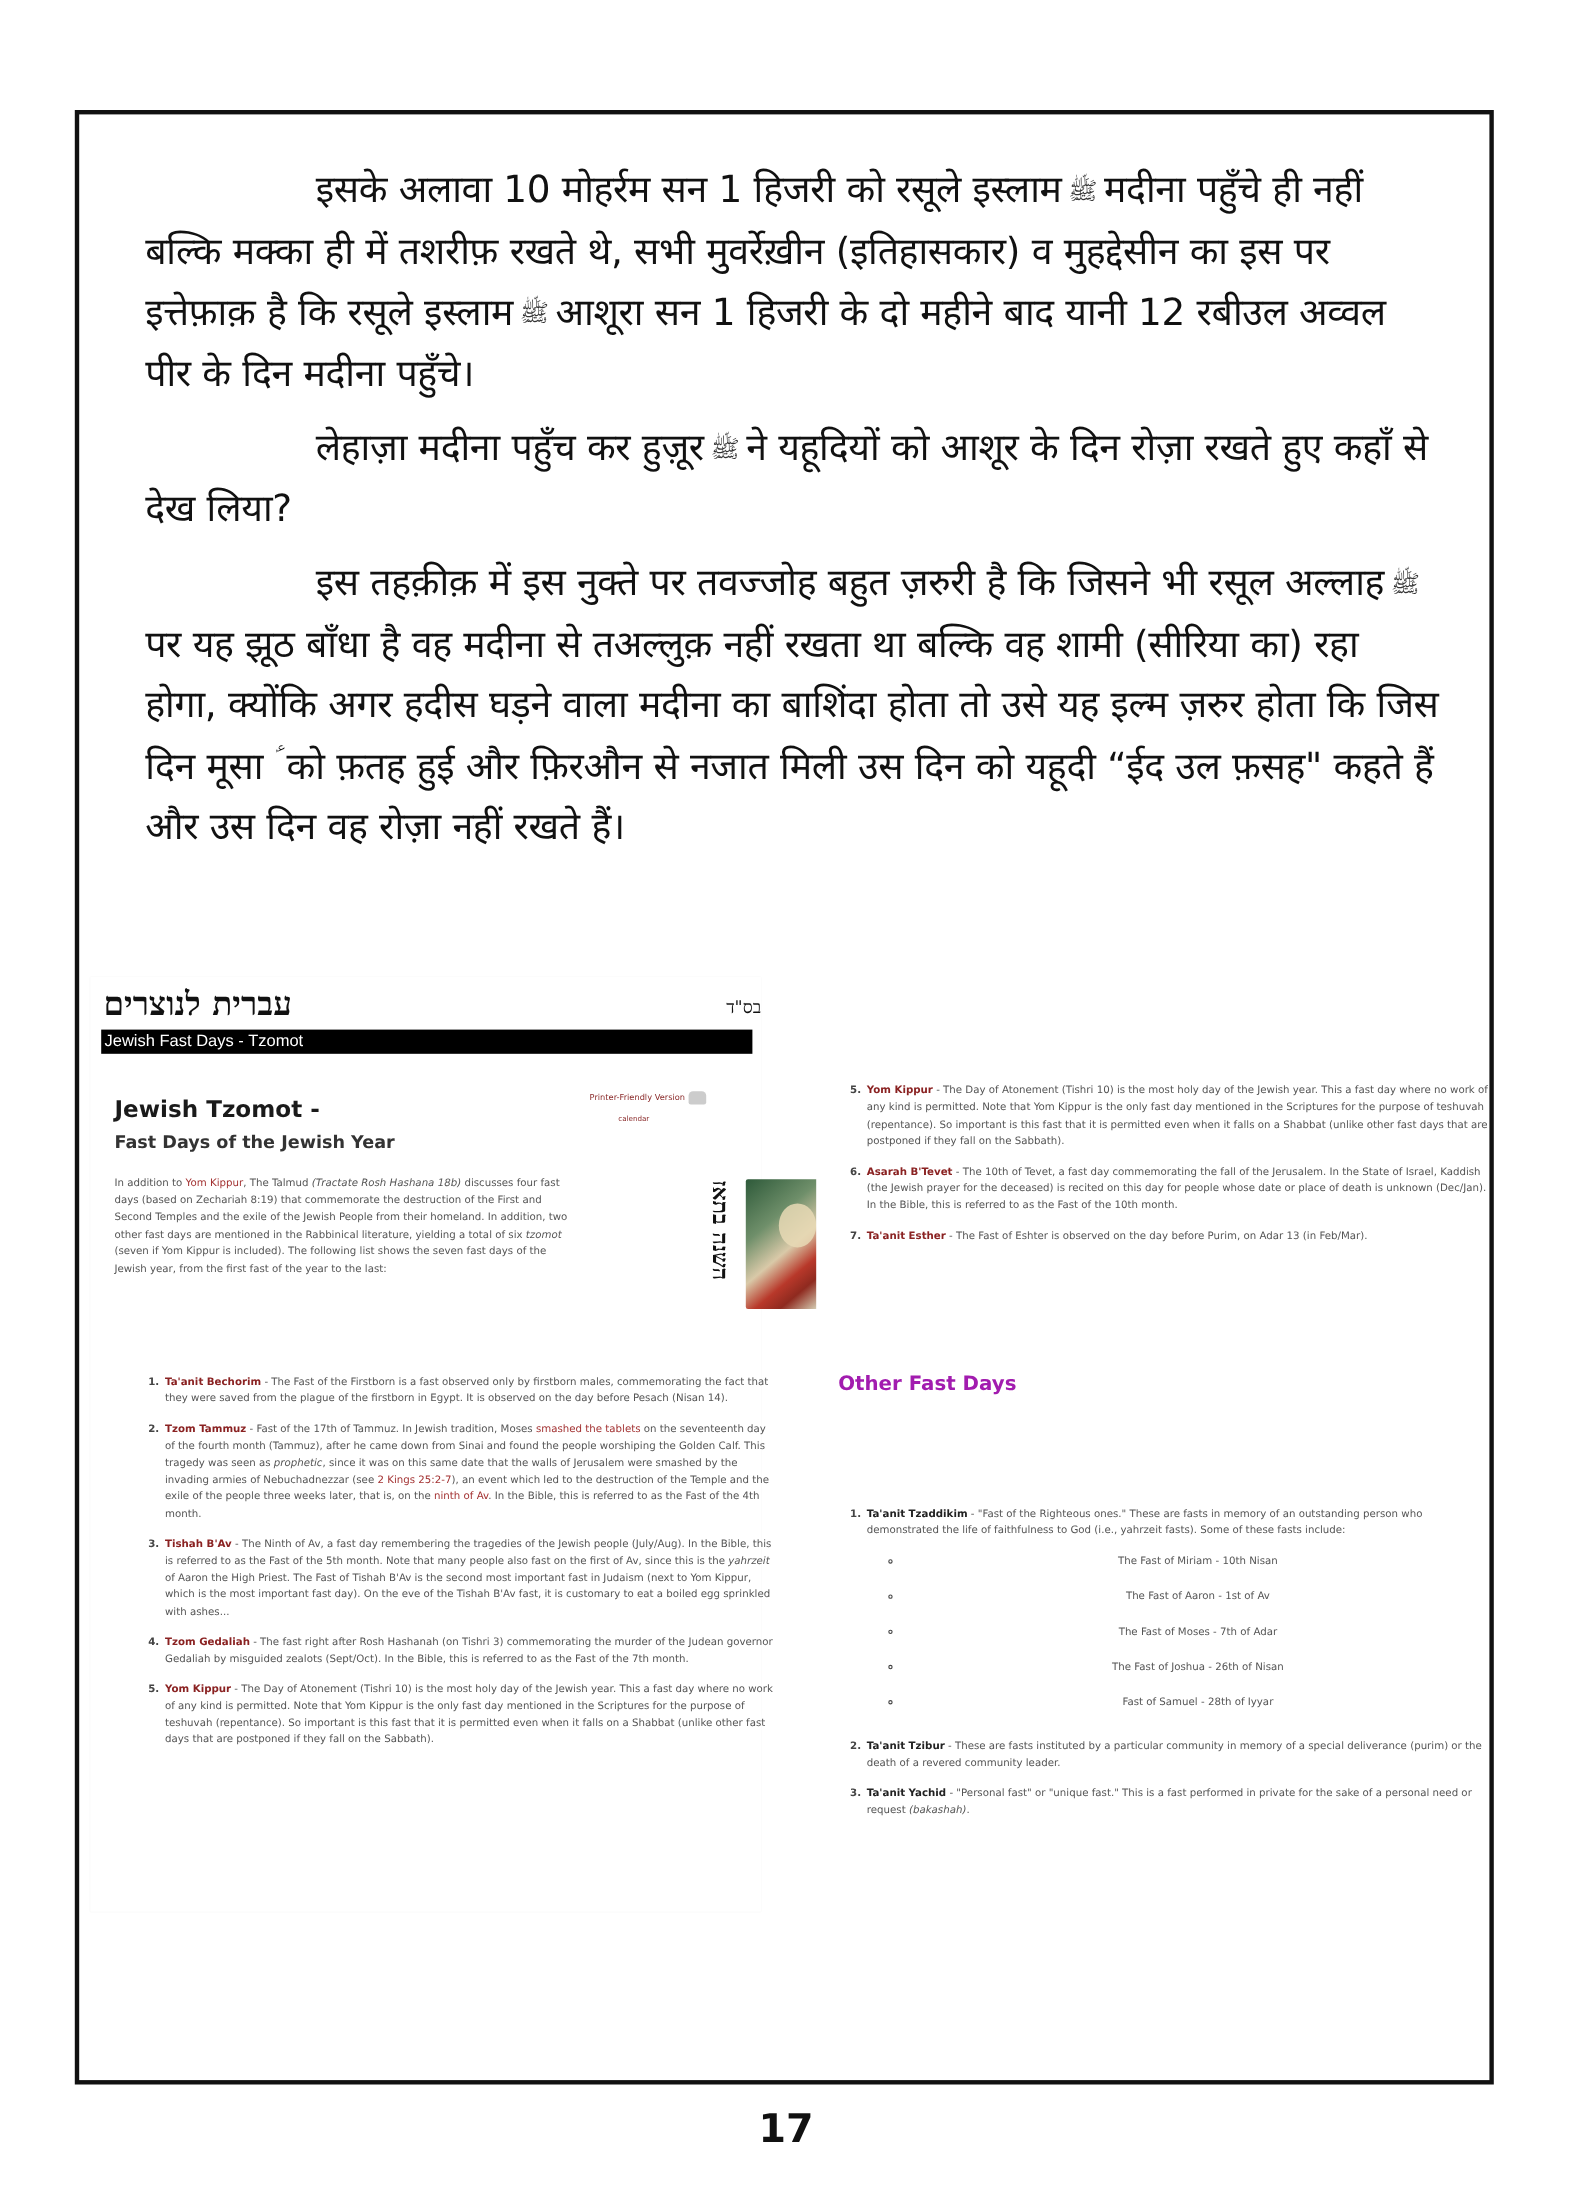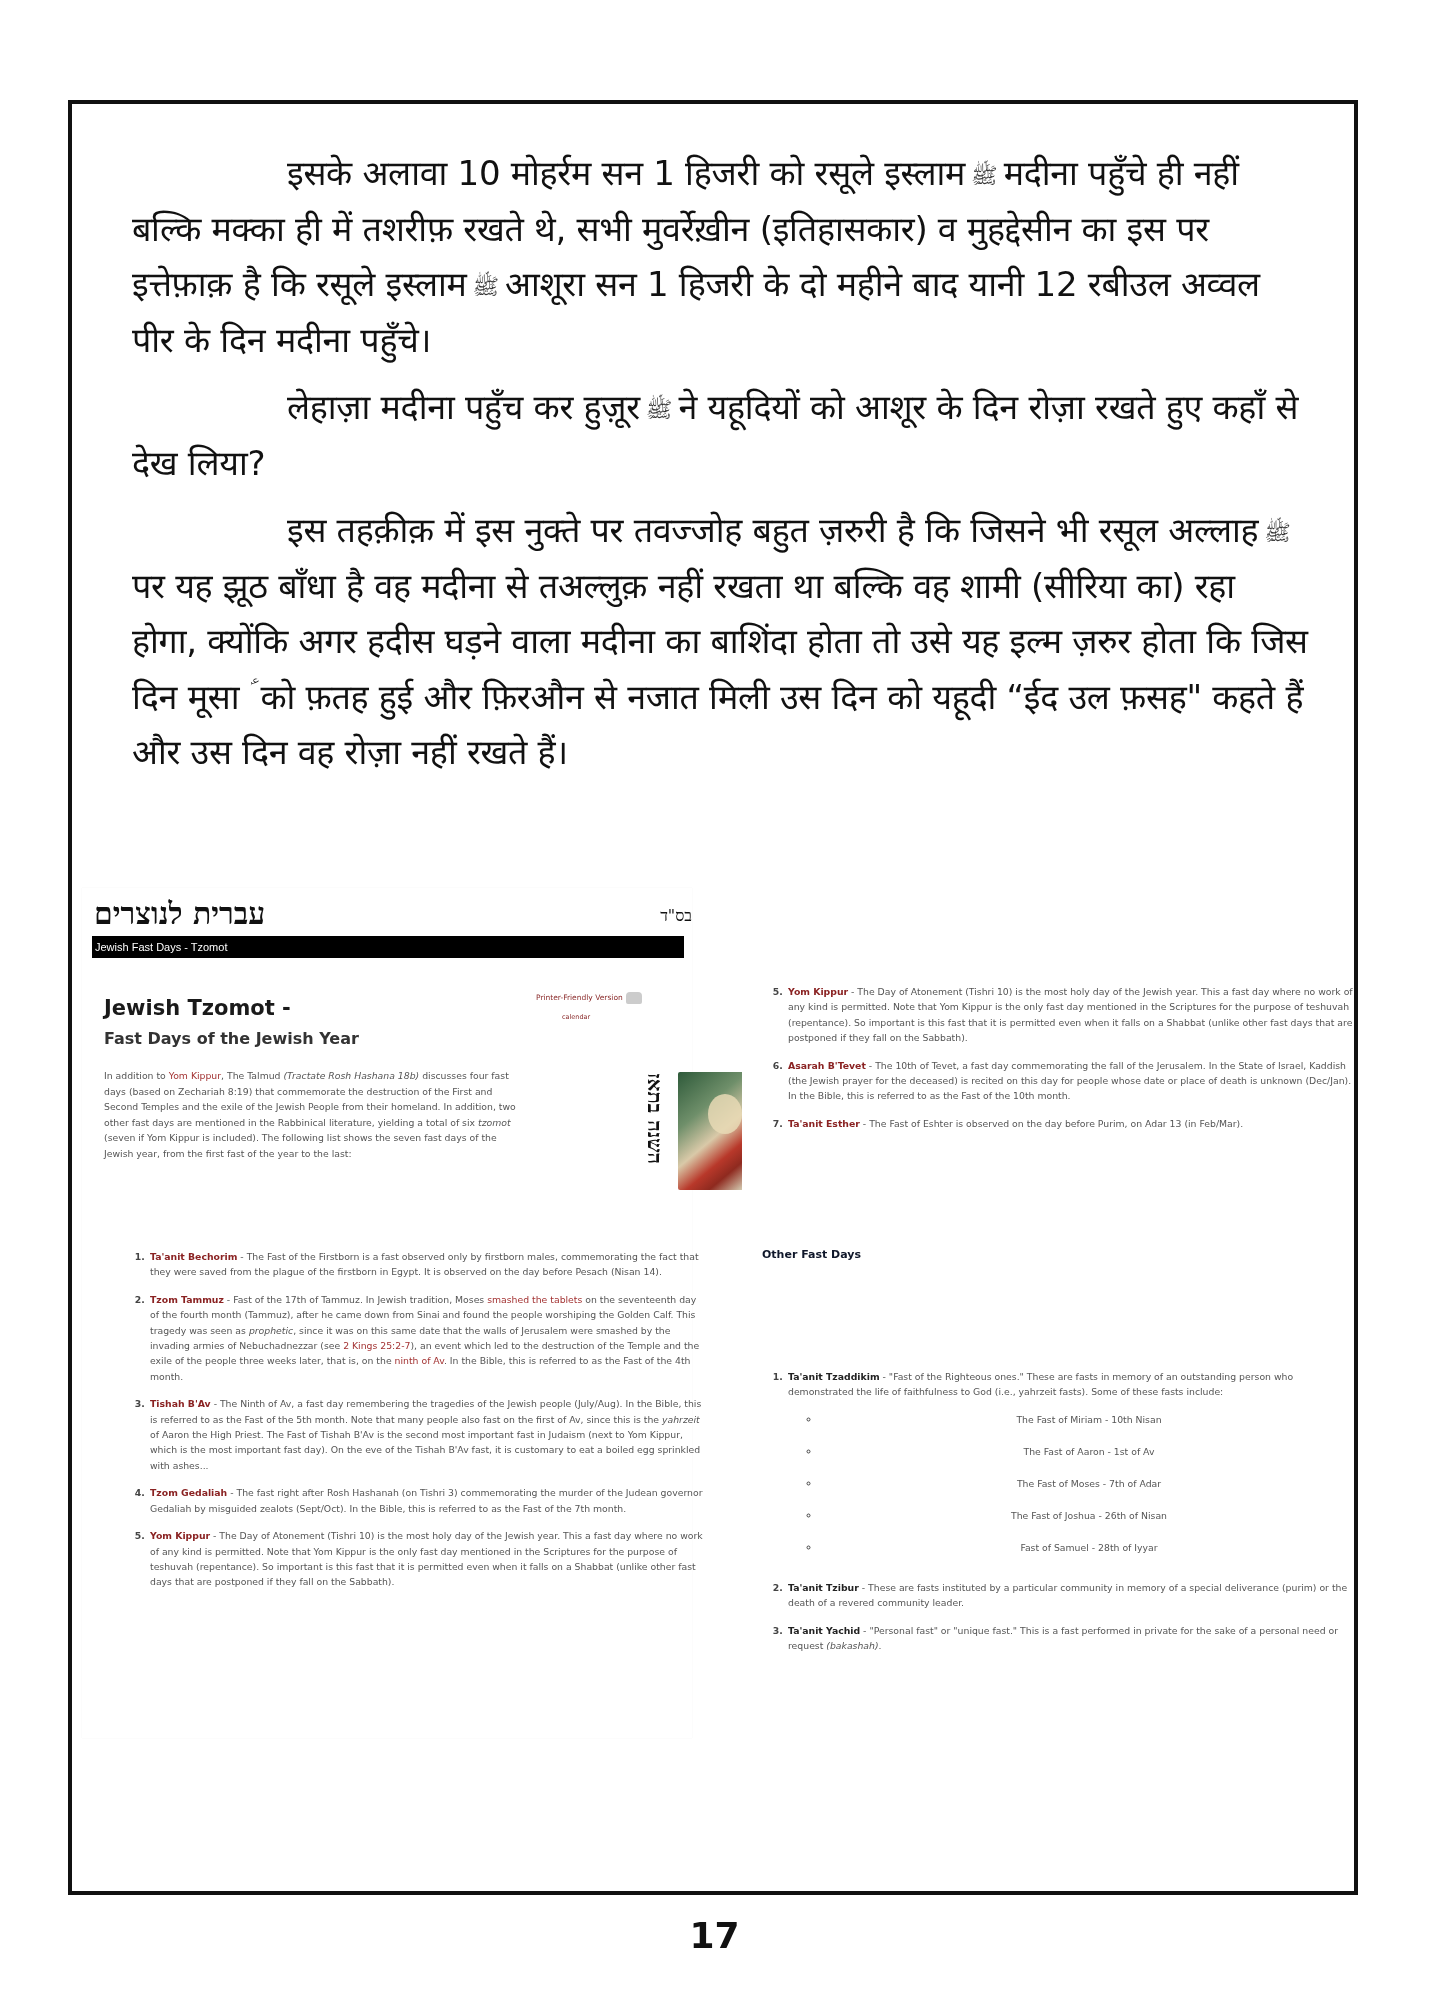--- a/index.html
+++ b/index.html
@@ -10,39 +10,39 @@
   .indent { display: inline-block; width: 155px; }
   .saw { display: inline-block; font-size: 22px; color: #333; vertical-align: middle; margin: 0 6px; line-height: 1; }
   .page-number { position: absolute; left: 0; width: 1429px; top: 1915px; text-align: center; font-family: "DejaVu Sans", sans-serif; font-weight: bold; font-size: 36px; color: #111; }
 
   
   .web { position: absolute; font-family: "DejaVu Sans", sans-serif; color: #444; }
   .web-left { left: 82px; top: 888px; width: 610px; height: 850px; background: #fff; box-shadow: 0 0 1px #eee; }
   .web-right { left: 742px; top: 968px; width: 590px; height: 700px; background: #fff; }
   .site-logo { position: absolute; left: 12px; top: 8px; font-family: "DejaVu Serif", serif; font-size: 30px; font-weight: bold; color: #111; direction: rtl; }
   .bsd { position: absolute; right: 0px; top: 18px; font-family: "DejaVu Serif", serif; font-size: 16px; color: #111; direction: rtl; }
-  .title-bar { position: absolute; left: 10px; top: 48px; width: 592px; height: 22px; background: #000; color: #fff; font-family: "Liberation Sans", sans-serif; font-size: 11px; line-height: 22px; padding-left: 3px; box-sizing: border-box; }
+  .title-bar { position: absolute; left: 10px; top: 48px; width: 592px; height: 22px; background: #000; color: #fff; font-family: "Liberation Sans", sans-serif; font-size: 15px; line-height: 22px; padding-left: 3px; box-sizing: border-box; }
   .h1 { position: absolute; left: 22px; top: 108px; font-size: 21px; font-weight: bold; color: #1a1a1a; }
   .h2 { position: absolute; left: 22px; top: 141px; font-size: 16px; font-weight: bold; color: #333; }
   .printer { position: absolute; left: 454px; top: 104px; font-size: 7.5px; color: #8a2a2a; }
   .printer-icon { display: inline-block; width: 16px; height: 12px; background: #ccc; border-radius: 4px 4px 2px 2px; vertical-align: middle; margin-left: 3px; }
   .calendar-link { position: absolute; left: 480px; top: 125px; font-size: 6.5px; color: #8a2a2a; }
   .intro { position: absolute; left: 22px; top: 180px; width: 420px; font-size: 9.3px; line-height: 15.6px; color: #555; }
   .red { color: #a33333; }
   .hebrew-vert { position: absolute; left: 562px; top: 185px; font-family: "DejaVu Serif", serif; font-weight: bold; font-size: 20px; color: #111; writing-mode: vertical-rl; line-height: 22px; }
   .art { position: absolute; left: 596px; top: 184px; width: 88px; height: 118px; background: linear-gradient(140deg, #2e5a3a 0%, #6f8f6a 30%, #d9c9a8 50%, #b8382a 65%, #8f2a1f 75%, #d6d0b6 90%); border-radius: 2px; }
   .art::after { content: ""; position: absolute; left: 30px; top: 22px; width: 34px; height: 40px; border-radius: 50%; background: #e7d9b5; opacity: 0.85; }
   ol.fasts { position: absolute; margin: 16px; padding-left: 28px; font-size: 9.3px; line-height: 15.4px; color: #555; }
   ol.fasts li { margin-bottom: 12px; padding-left: 2px; }
   ol.fasts li::marker { font-weight: bold; color: #444; }
   .left-list { left: 22px; top: 345px; width: 560px; }
   .right-list { left: 0px; top: 0px; width: 570px; }
   .term { font-weight: bold; color: #8a2222; }
   .term-dark { font-weight: bold; color: #222; }
-  .other-h { position: absolute; left: 20px; top: 280px; font-size: 11px; font-weight: bold; color: #0f172a; }
+  .other-h { position: absolute; left: 20px; top: 280px; font-size: 18px; font-weight: bold; color: #a21caf; }
   .other-p { position: absolute; left: 20px; top: 302px; width: 560px; font-size: 9.3px; line-height: 16px; color: #555; }
   .other-list { left: 0px; top: 385px; width: 570px; }
   ul.sub { margin: 10px 0 0 0; padding-left: 32px; list-style: circle; line-height: 20px; text-align: center; }
   em { font-style: italic; }
 </style>
 </head>
 <body>
 
 <div class="page-frame"></div>
 

